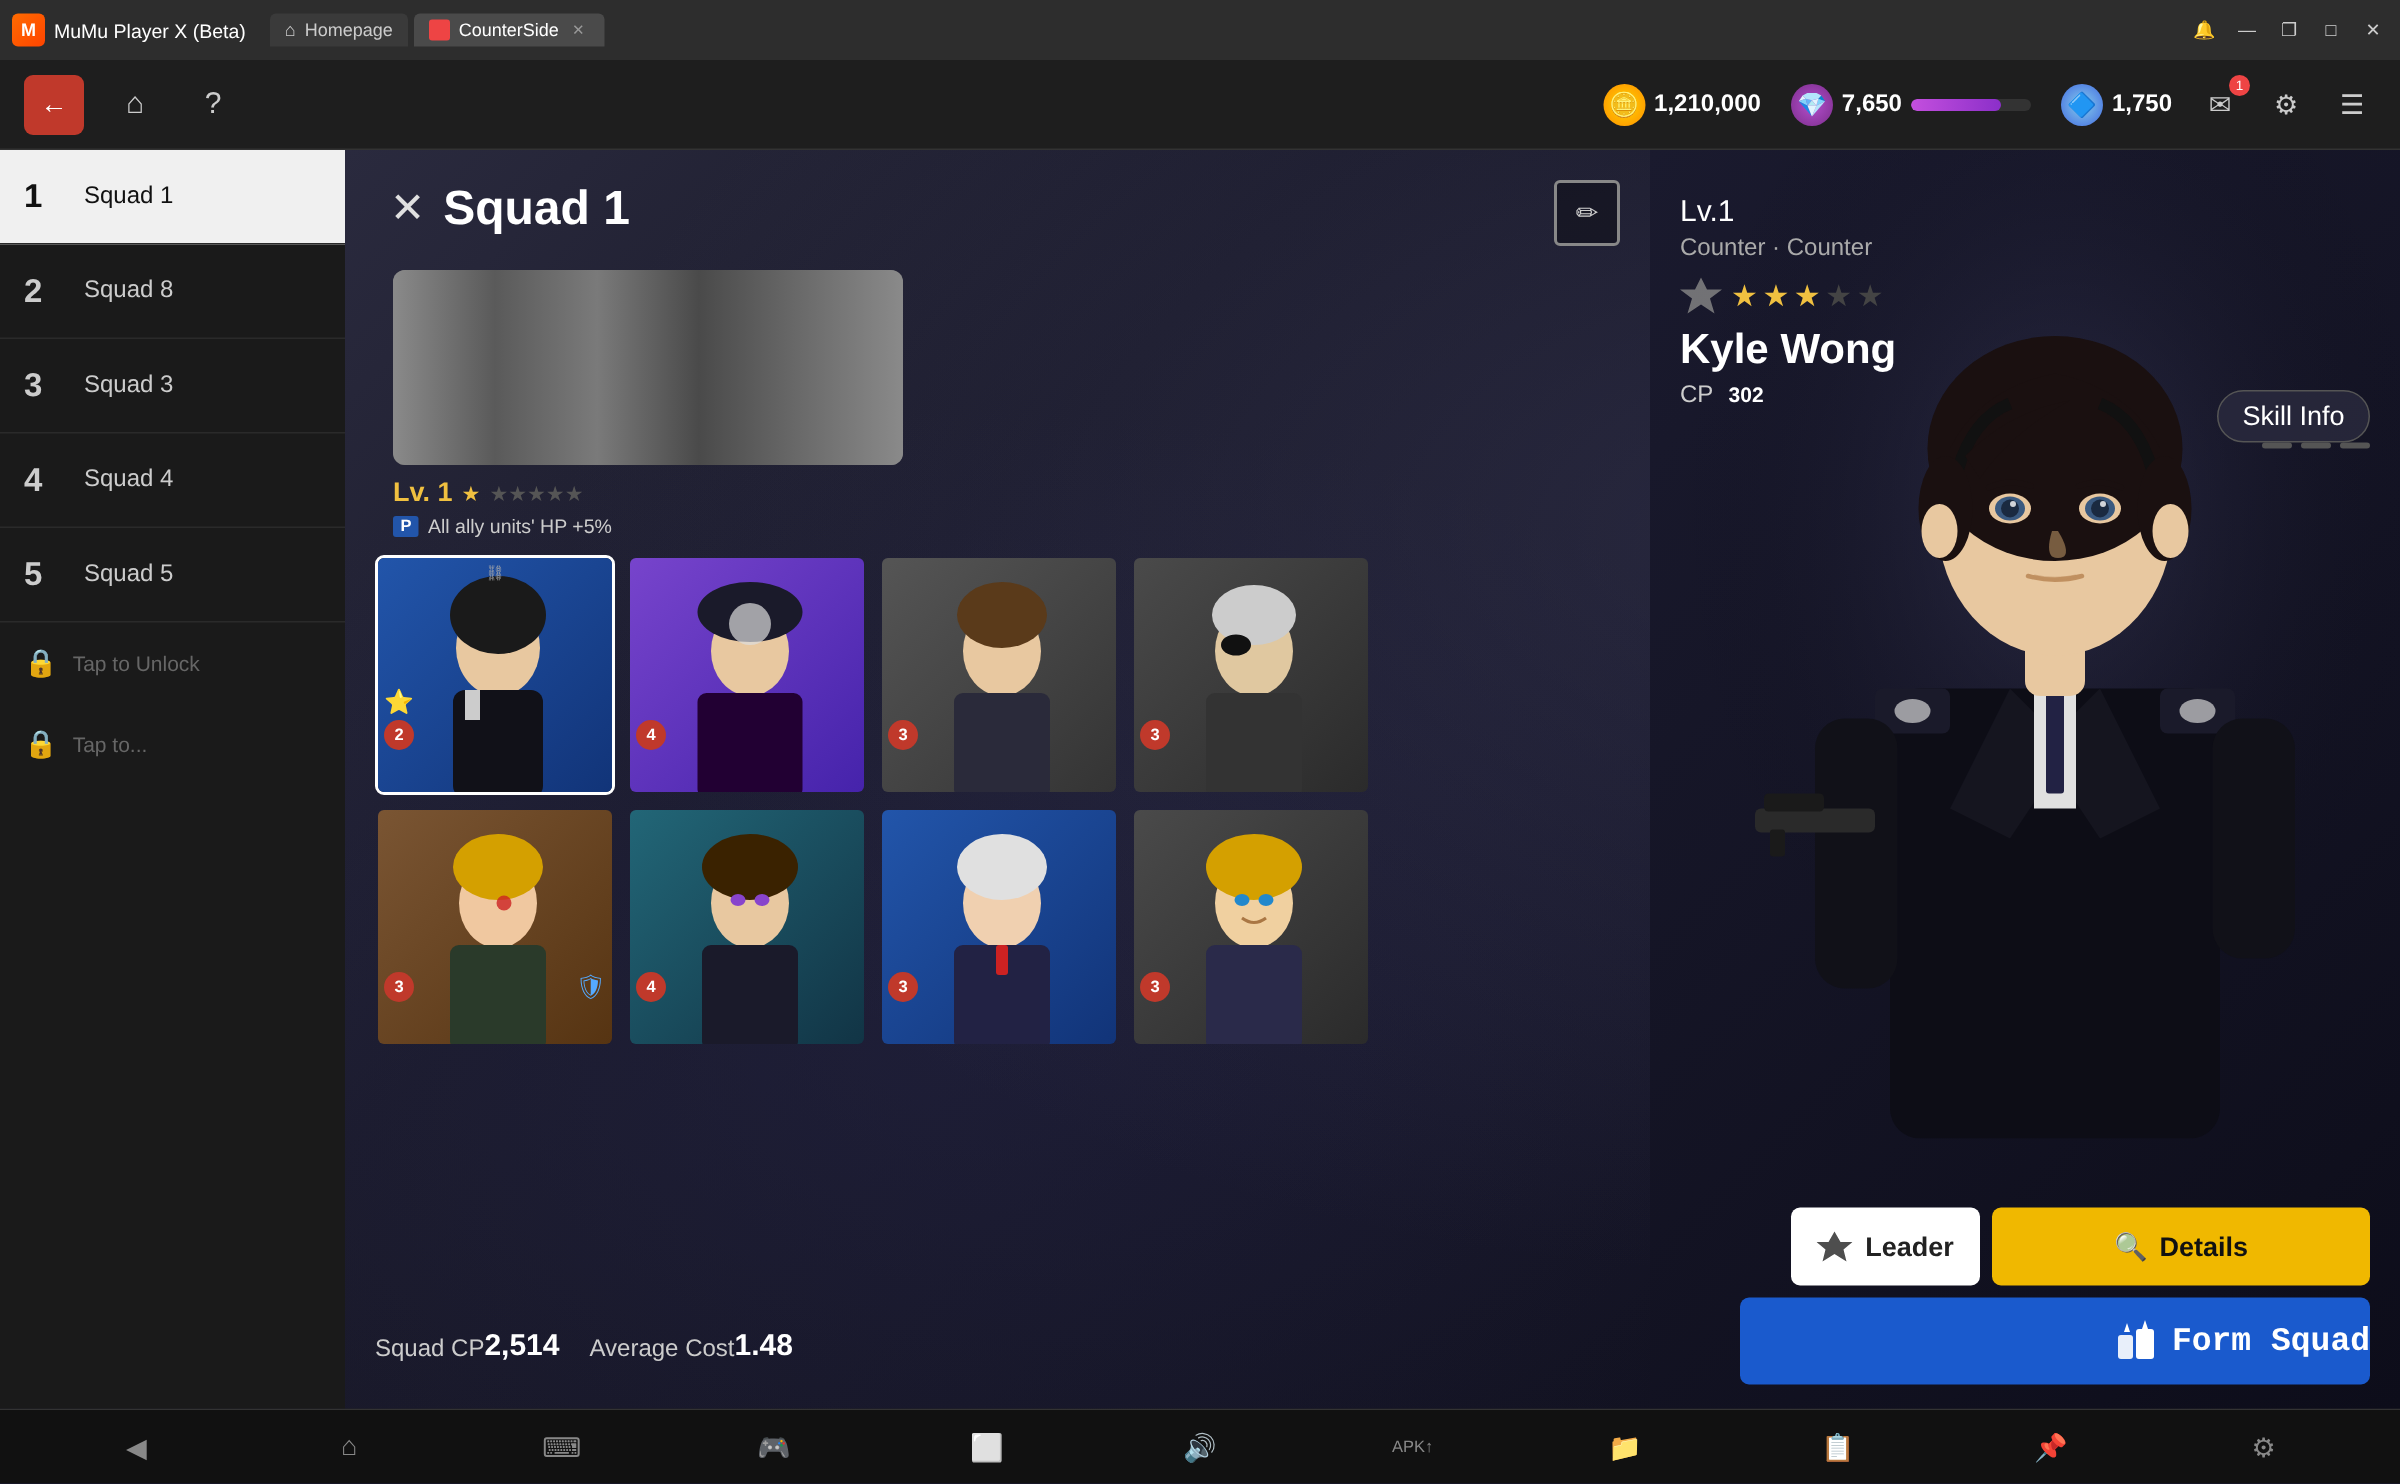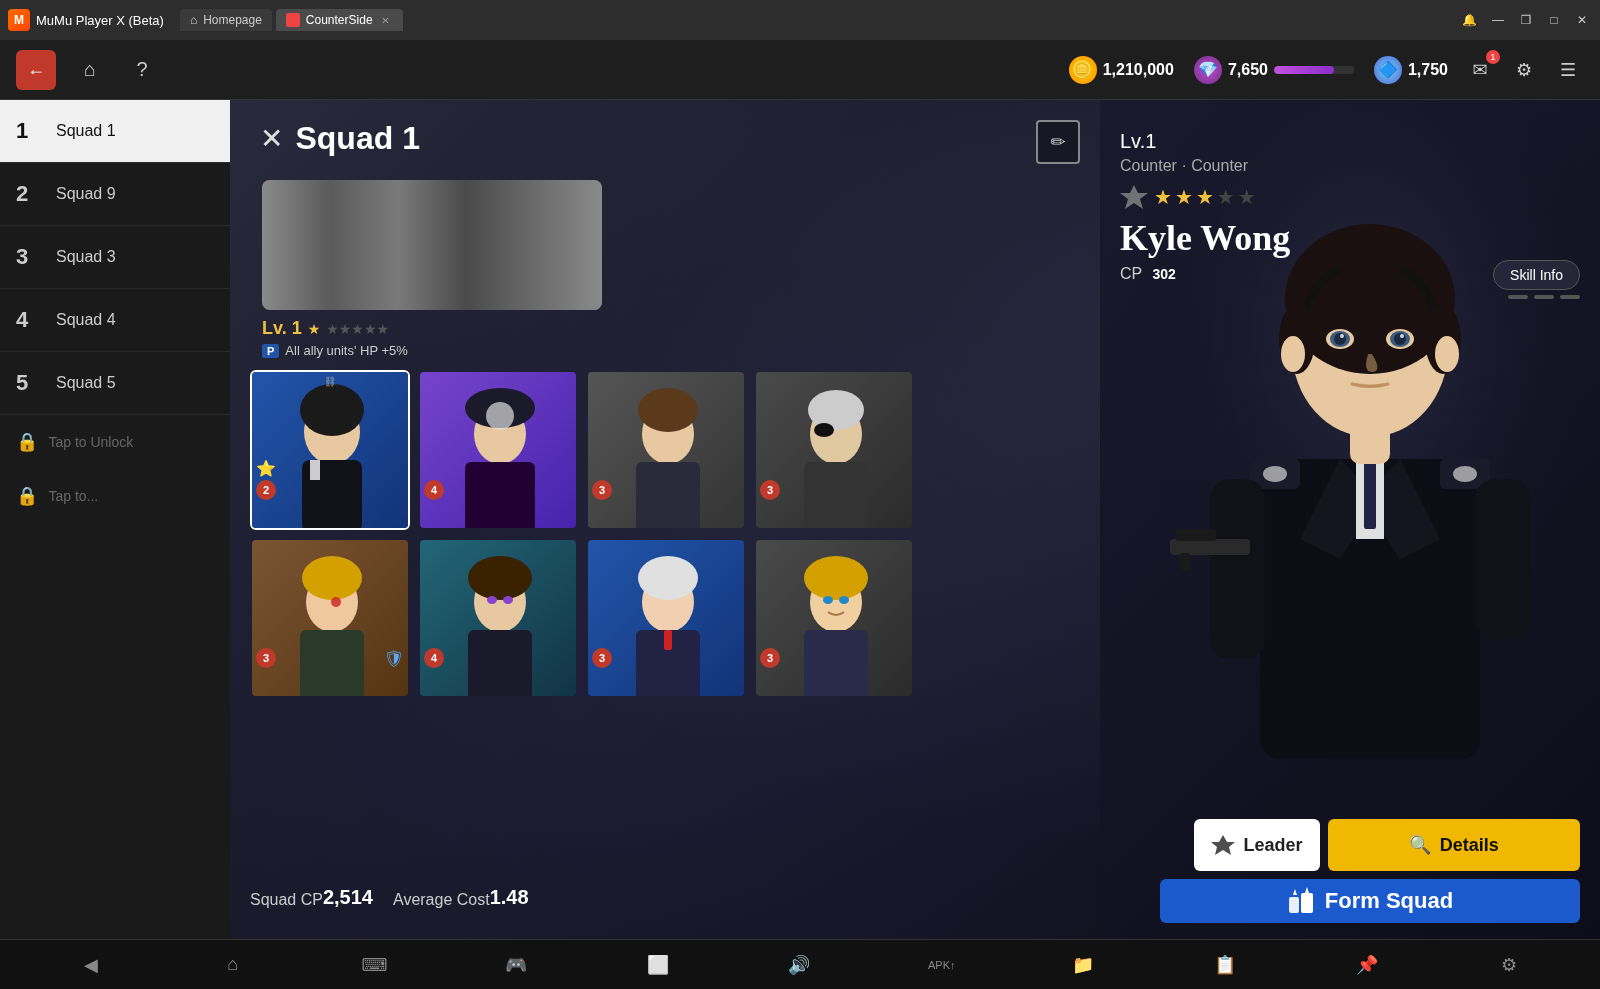--- a/index.html
+++ b/index.html
@@ -397,21 +397,21 @@
 
     .skill-info-btn {
       position: absolute;
       right: 20px;
       top: 160px;
       background: rgba(40,40,60,0.9);
       border: 1px solid #555;
       border-radius: 20px;
       padding: 6px 16px;
       color: white;
-      font-size: 14px;
+      font-size: 18px;
       cursor: pointer;
       display: flex;
       align-items: center;
       gap: 4px;
     }
     .skill-dots {
       position: absolute;
       right: 20px;
       top: 195px;
       display: flex;
@@ -463,31 +463,32 @@
       align-items: center;
       justify-content: center;
       gap: 8px;
       cursor: pointer;
       font-size: 18px;
       font-weight: bold;
       color: #111;
     }
     .form-squad-btn {
       width: 100%;
-      height: 44px;
+      height: 58px;
       background: #1a5acd;
       border-radius: 6px;
       display: flex;
       align-items: center;
-      justify-content: center;
+      justify-content: flex-end;
       gap: 10px;
       cursor: pointer;
       font-size: 22px;
       font-weight: bold;
       color: white;
+      font-family: Liberation Mono, monospace;
     }
 
     
     .taskbar {
       height: 50px;
       background: #111;
       display: flex;
       align-items: center;
       justify-content: space-around;
       padding: 0 20px;
@@ -571,21 +572,21 @@
 
 <div class="main-content">
 
   <div class="sidebar">
     <div class="squad-item active">
       <span class="squad-num">1</span>
       <span class="squad-name">Squad 1</span>
     </div>
     <div class="squad-item">
       <span class="squad-num">2</span>
-      <span class="squad-name">Squad 9</span>
+      <span class="squad-name">Squad 8</span>
     </div>
     <div class="squad-item">
       <span class="squad-num">3</span>
       <span class="squad-name">Squad 3</span>
     </div>
     <div class="squad-item">
       <span class="squad-num">4</span>
       <span class="squad-name">Squad 4</span>
     </div>
     <div class="squad-item">
@@ -907,21 +908,21 @@
             <polygon points="14,2 18,10 28,10 20,16 23,26 14,20 5,26 8,16 0,10 10,10" fill="#888" opacity="0.8"></polygon>
           </svg>
           <div style="display:flex;gap:3px;">
             <span style="color:#f0c040;font-size:20px;">★</span>
             <span style="color:#f0c040;font-size:20px;">★</span>
             <span style="color:#f0c040;font-size:20px;">★</span>
             <span style="color:#444;font-size:20px;">★</span>
             <span style="color:#444;font-size:20px;">★</span>
           </div>
         </div>
-        <div style="color:white;font-size:36px;font-weight:bold;margin-bottom:6px;font-family:Liberation Serif, serif;">Kyle Wong</div>
+        <div style="color:white;font-size:28px;font-weight:bold;margin-bottom:6px;">Kyle Wong</div>
         <div style="color:#ccc;font-size:16px;">
           <span>CP</span>
           <span style="font-weight:bold;color:white;font-size:14px;margin-left:6px;">302</span>
         </div>
       </div>
 
       <div class="skill-info-btn">
         <span>Skill Info</span>
       </div>
       <div class="skill-dots">

